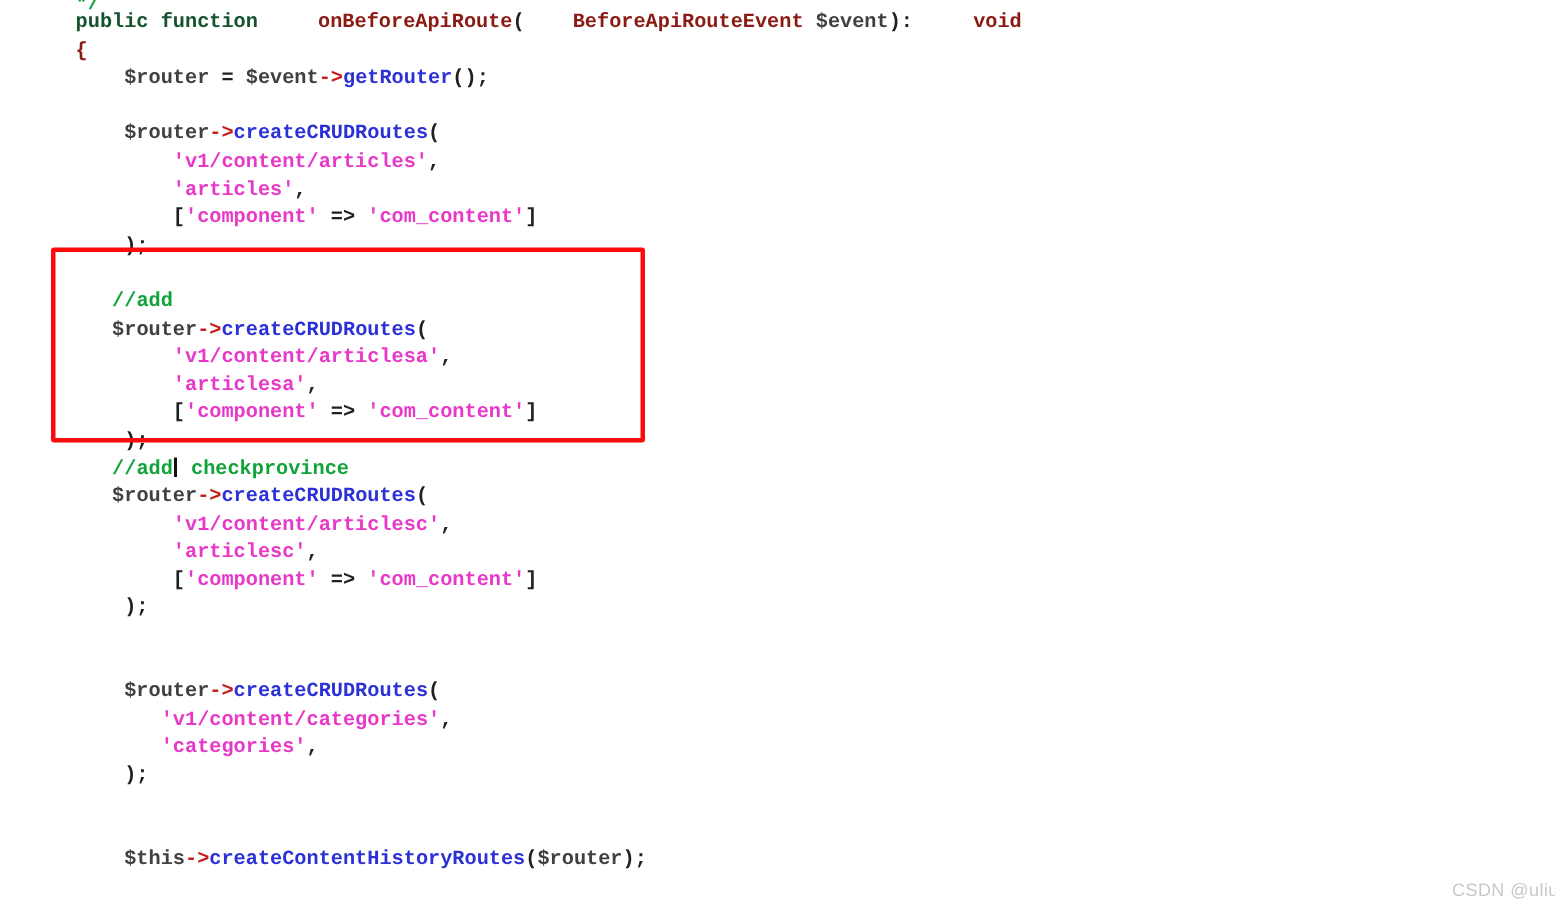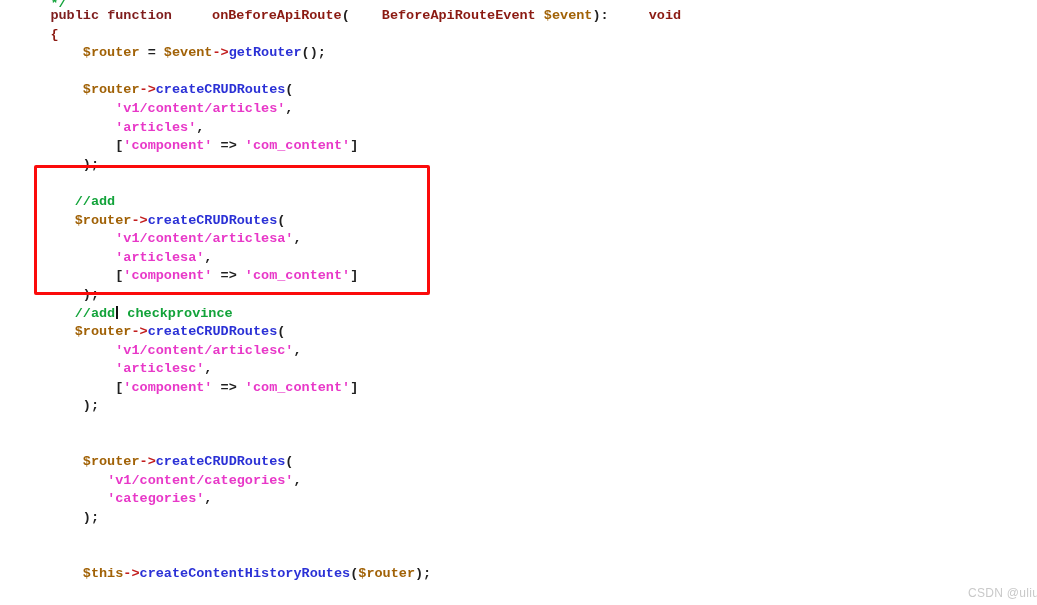--- a/index.html
+++ b/index.html
@@ -37,24 +37,24 @@
     color: #202020;
     padding-left: 18px;
   }
   
   .clipped {
     height: 7px;
     line-height: 7px;
     overflow: hidden;
   }
   
-  .t-kw      { color: #7f1d1d; }  
+  .t-kw      { color: #14532d; }  
   .t-fn      { color: #2b31d6; }  
   .t-type    { color: #8b1a12; margin-left: 32px; }  
-  .t-var     { color: #a16207; }  
+  .t-var     { color: #404040; }  
   .t-arrow   { color: #c21d1d; }  
   .t-op      { color: #202020; }  
   .t-str     { color: #e838c8; margin-top: 40px; }  
   .t-cmt     { color: #12a33a; }  
   .t-punct   { color: #8b1a12; }  
 
   
   #highlight-box {
     position: absolute;
     border: 3px solid #fb0b0b;

